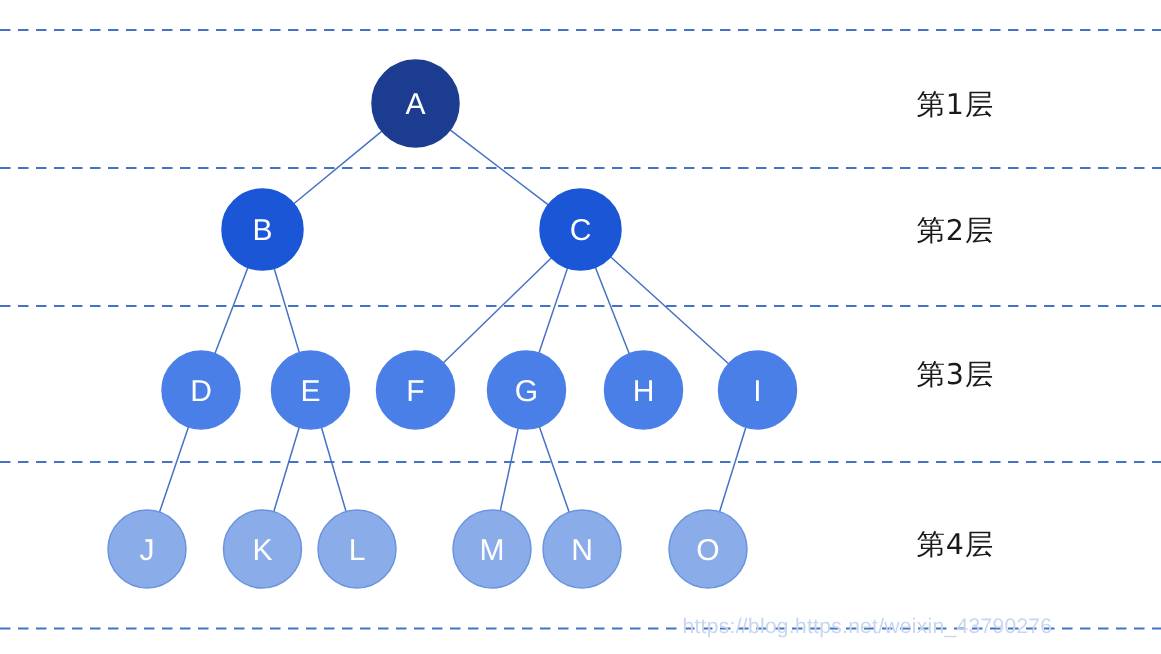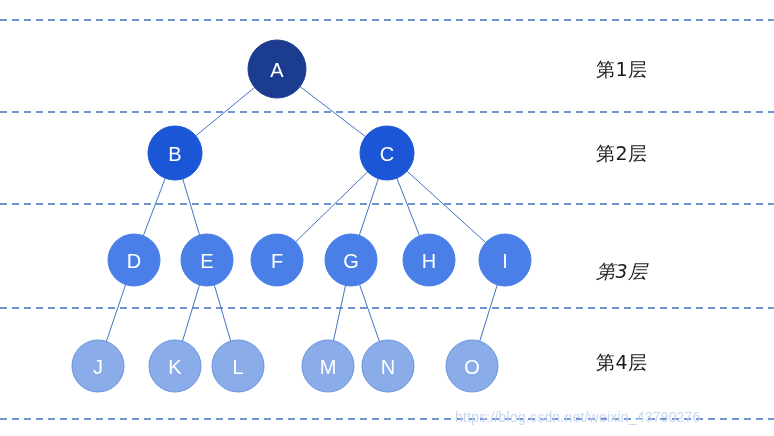--- a/index.html
+++ b/index.html
@@ -43,20 +43,21 @@
     stroke-dasharray: 7 5;
     fill: none;
   }
   .layer-label {
     position: absolute;
     font-family: "DejaVu Sans", "Liberation Sans", sans-serif;
     font-size: 19px;
     color: #1a1a1a;
     white-space: nowrap;
     letter-spacing: 0.5px;
+    margin-left: 15px;
   }
   .watermark {
     position: absolute;
     left: 455px;
     top: 409px;
     font-family: "Liberation Sans", "DejaVu Sans", sans-serif;
     font-size: 14px;
     color: #c8d6ef;
     white-space: nowrap;
     letter-spacing: 0.2px;
@@ -151,19 +152,19 @@
         <g>
           <circle cx="472" cy="366" r="26" fill="#8aadea" stroke="#6b94de" class="node-circle"></circle>
           <text x="472" y="367" class="node-label" fill="#ffffff">O</text>
         </g>
       </g>
   </svg>
 
   <div id="layer-label-layer">
       <div class="layer-label" style="left: 596px; top: 57px;">第1层</div>
       <div class="layer-label" style="left: 596px; top: 141px; text-align: right;">第2层</div>
-      <div class="layer-label" style="left: 596px; top: 259px; font-style: italic;">第3层</div>
+      <div class="layer-label" style="left: 596px; top: 237px;">第3层</div>
       <div class="layer-label" style="left: 596px; top: 350px;">第4层</div>
     </div>
 
-  <div class="watermark">https://blog.csdn.net/weixin_43790276</div>
+  <div class="watermark">https://blog.https.net/weixin_43790276</div>
 
 </div>
 
 </body></html>

